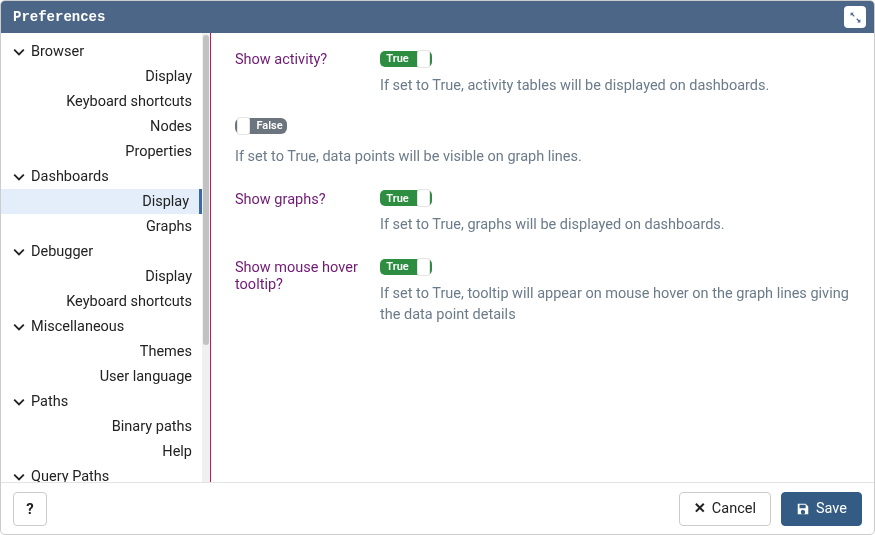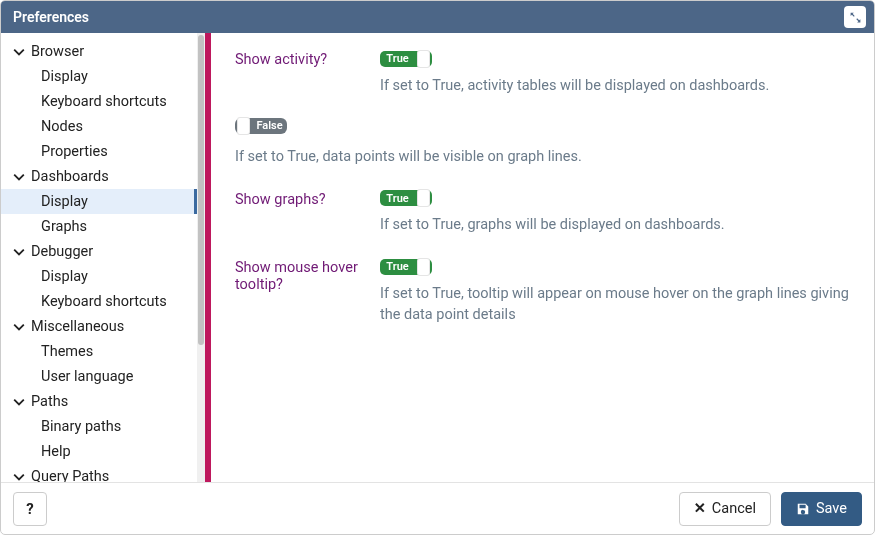--- a/index.html
+++ b/index.html
@@ -21,42 +21,43 @@
     .titlebar {
       background: #4c6687;
       color: #fff;
       height: 32px;
       display: flex;
       align-items: center;
       justify-content: space-between;
       padding: 0 8px 0 12px;
       font-size: 14px;
     }
-    .titlebar-title { font-weight: 600; }
+    .titlebar-title { font-weight: 600; font-family: Liberation Mono, monospace; }
     .expand-btn {
       width: 22px; height: 22px;
       background: #fff;
       border-radius: 4px;
       display: flex;
       align-items: center;
       justify-content: center;
       cursor: pointer;
     }
     .expand-btn svg { width: 13px; height: 13px; }
     .body {
       flex: 1;
       display: flex;
       min-height: 0;
     }
     .sidebar-wrap {
       width: 210px;
-      border-right: 6px solid #be185d;
+      border-right: 1px solid #be185d;
       position: relative;
       overflow: hidden;
       display: flex;
+      text-align: right;
     }
     .sidebar {
       flex: 1;
       overflow-y: auto;
       padding: 6px 0;
     }
     .scrollbar-fake {
       width: 8px;
       background: #f0f0f0;
     }

